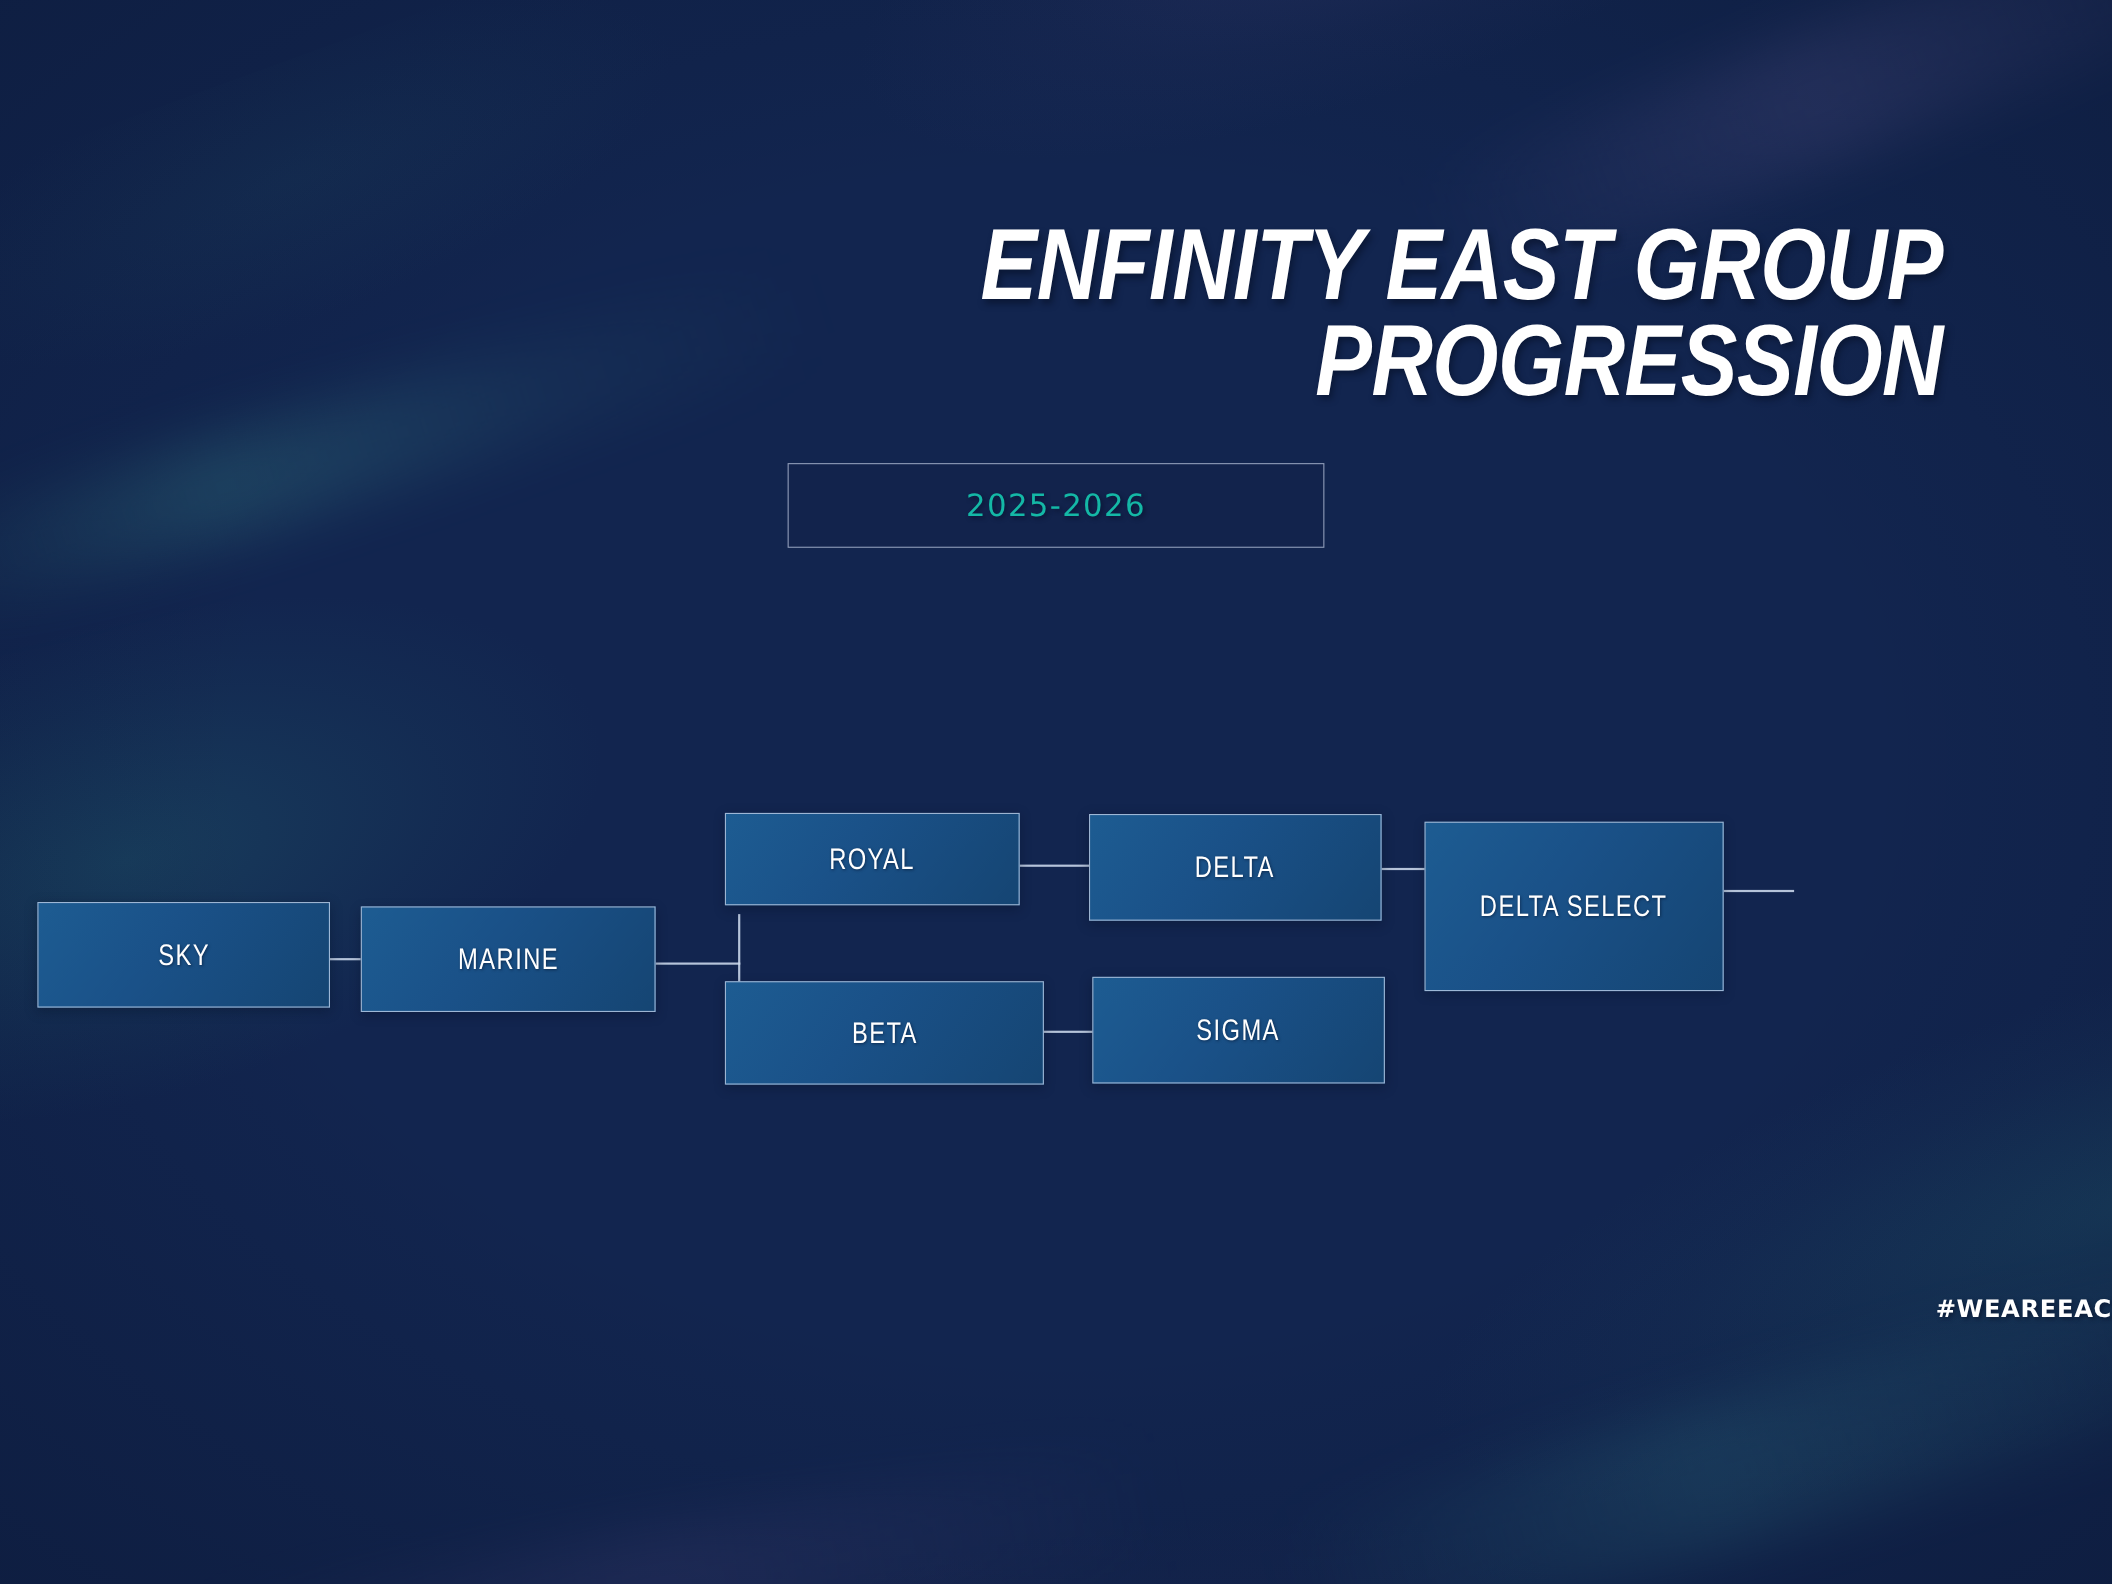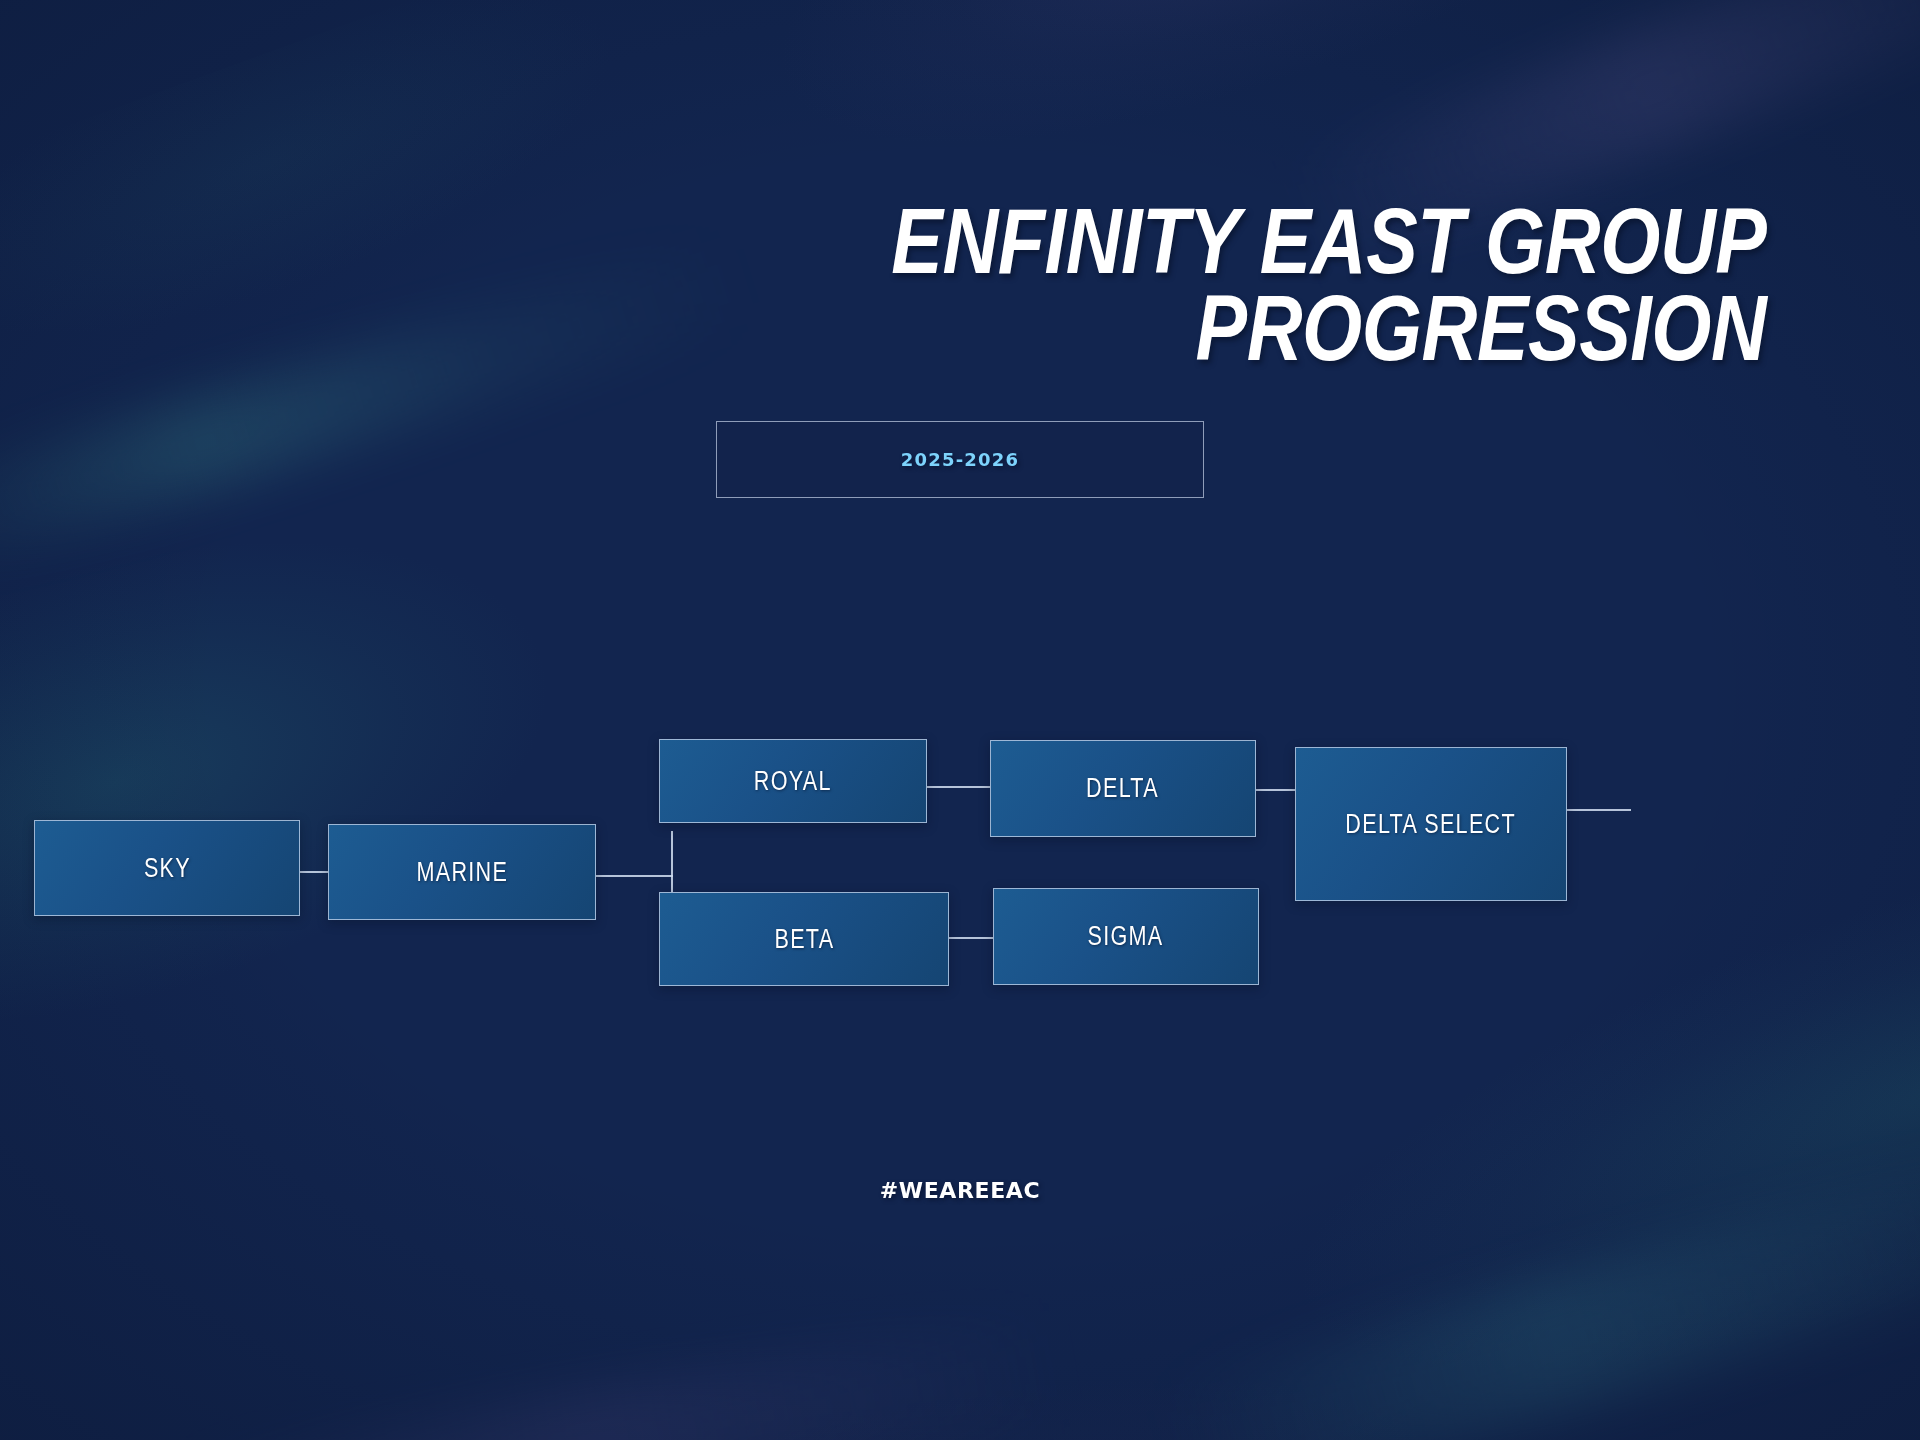--- a/index.html
+++ b/index.html
@@ -118,24 +118,24 @@
     height: 77px;
     box-sizing: border-box;
     border: 1.5px solid rgba(196,210,232,0.70);
     display: flex;
     align-items: center;
     justify-content: center;
     background: rgba(16,34,70,0.22);
   }
   .season-badge span {
     font-family: "DejaVu Sans", sans-serif;
-    font-weight: 700;
-    font-size: 18px;
+    font-weight: 400;
+    font-size: 28px;
     letter-spacing: 1.2px;
-    color: #7dd3fc;
+    color: #14b8a6;
     text-shadow: 2px 2px 4px rgba(6,14,36,0.6);
   }
 
   
   .bracket {
     position: absolute;
     inset: 0;
   }
   .node {
     position: absolute;
@@ -163,21 +163,21 @@
     background: rgba(205,219,238,0.88);
   }
   .conn.h { height: 2px; }
   .conn.v { width: 2px; }
 
   
   .hashtag {
     position: absolute;
     left: 0; right: 0;
     top: 1178px;
-    text-align: center;
+    text-align: right;
     font-family: "DejaVu Sans", sans-serif;
     font-weight: 700;
     font-size: 22px;
     letter-spacing: 0.6px;
     color: #ffffff;
     text-shadow: 2px 2px 4px rgba(6,14,36,0.6);
   }
 </style>
 </head>
 <body>

